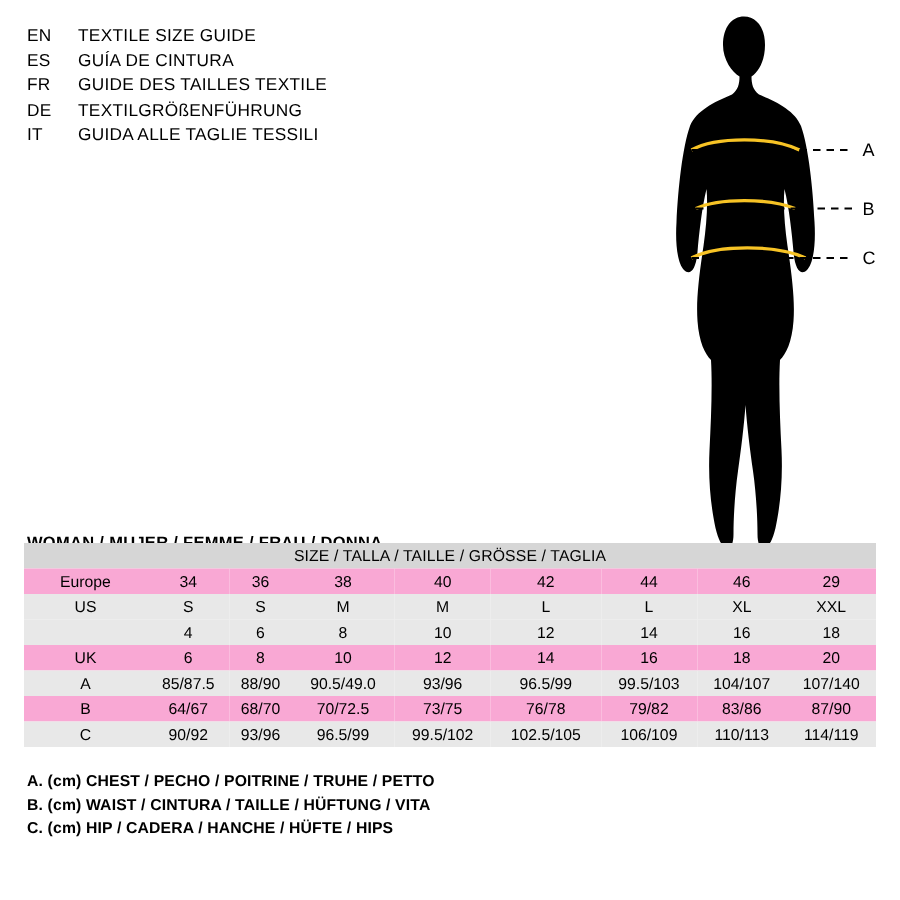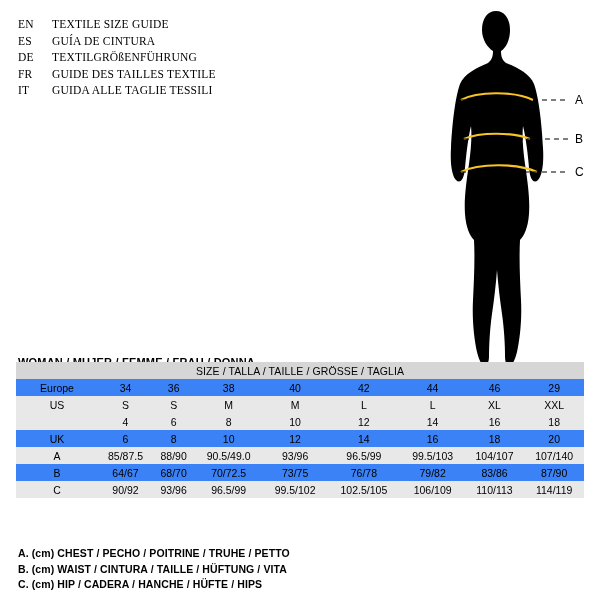--- a/index.html
+++ b/index.html
@@ -27,21 +27,20 @@
     left: 18px;
     top: 16px;
     width: 330px;
   }
   .title-row {
     display: flex;
     align-items: flex-start;
     font-size: 11.5px;
     line-height: 16.5px;
     letter-spacing: 0.2px;
-    font-family: Liberation Serif, serif;
   }
   .title-lang {
     width: 34px;
     flex: 0 0 34px;
     font-size: 11.5px;
   }
   .title-text {
     flex: 1;
   }
 
@@ -92,33 +91,33 @@
   .row-head td {
     text-align: left;
     padding-left: 5px;
     font-size: 10.5px;
     letter-spacing: 0.1px;
   }
   .row-alt {
     background: #e8e8e8;
   }
   .row-plain {
-    background: #3b82f6;
+    background: #f9a8d4;
   }
   td.label-col {
     text-align: left;
     padding-left: 5px;
     width: 82px;
   }
 
   
   .legend {
     position: absolute;
     left: 18px;
-    top: 546px;
+    top: 514px;
     font-size: 10.5px;
     line-height: 15.5px;
     font-weight: bold;
     letter-spacing: 0.1px;
   }
   .legend div { white-space: nowrap; }
 </style>
 </head>
 <body>
 
@@ -127,26 +126,26 @@
   <div class="titles">
     <div class="title-row">
       <div class="title-lang">EN</div>
       <div class="title-text">TEXTILE SIZE GUIDE</div>
     </div>
     <div class="title-row">
       <div class="title-lang">ES</div>
       <div class="title-text">GUÍA DE CINTURA</div>
     </div>
     <div class="title-row">
+      <div class="title-lang">FR</div>
+      <div class="title-text">GUIDE DES TAILLES TEXTILE</div>
+    </div>
+    <div class="title-row">
       <div class="title-lang">DE</div>
       <div class="title-text">TEXTILGRÖßENFÜHRUNG</div>
-    </div>
-    <div class="title-row">
-      <div class="title-lang">FR</div>
-      <div class="title-text">GUIDE DES TAILLES TEXTILE</div>
     </div>
     <div class="title-row">
       <div class="title-lang">IT</div>
       <div class="title-text">GUIDA ALLE TAGLIE TESSILI</div>
     </div>
   </div>
 
   <div class="figure">
     <svg width="170" height="370" viewBox="0 0 170 370" xmlns="http://www.w3.org/2000/svg">
 

